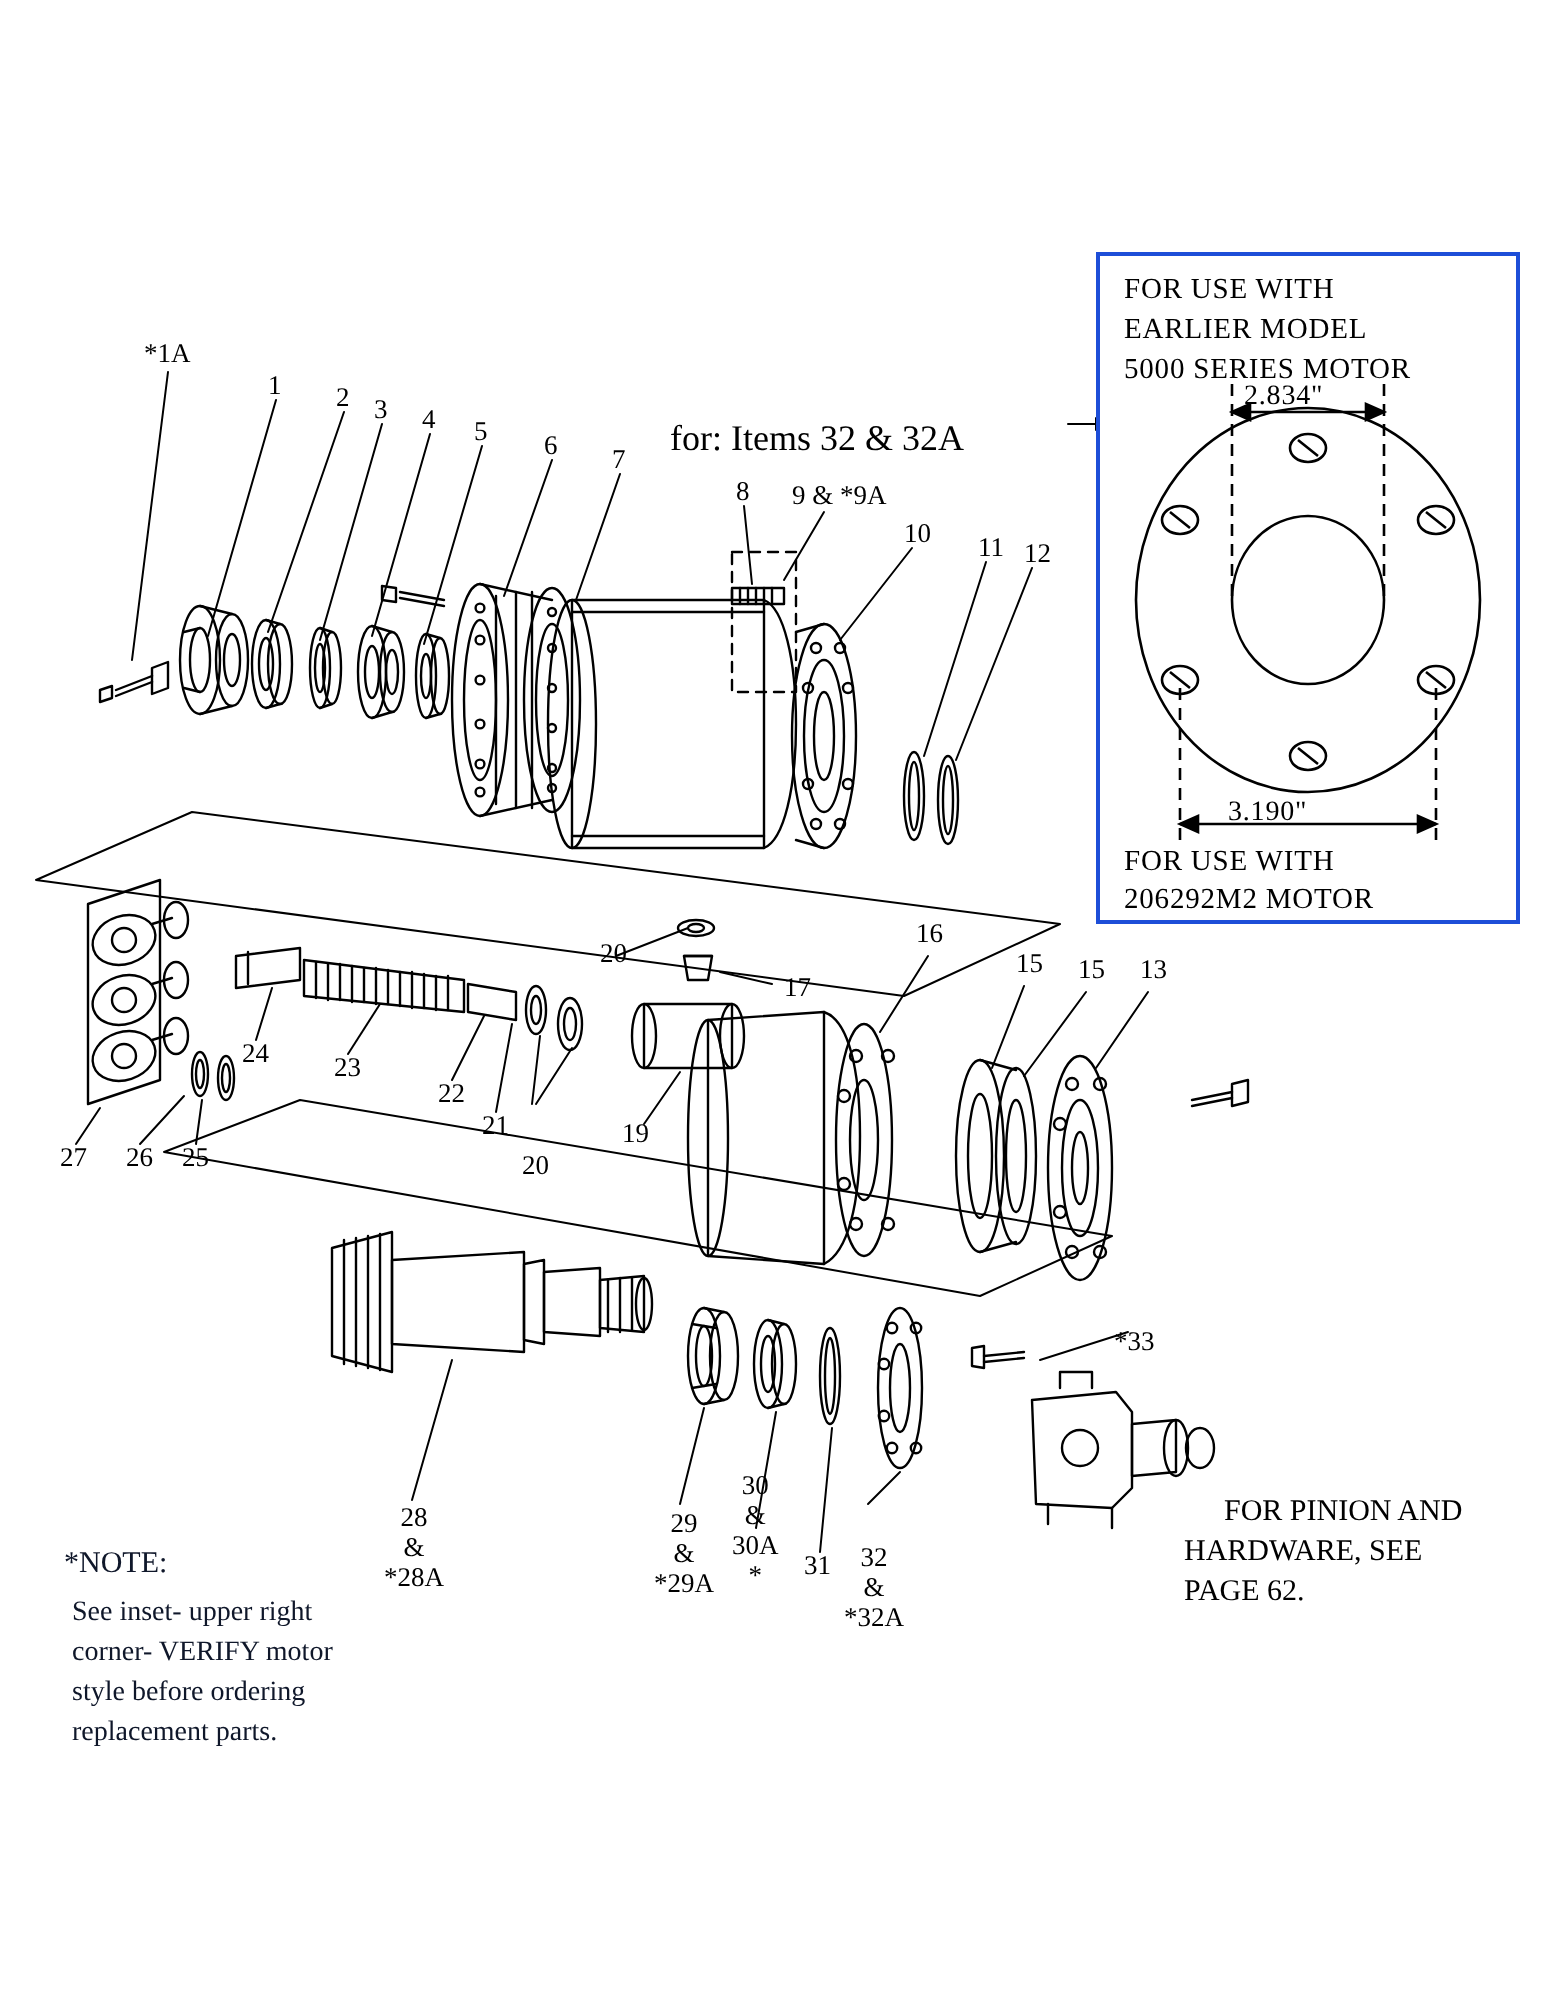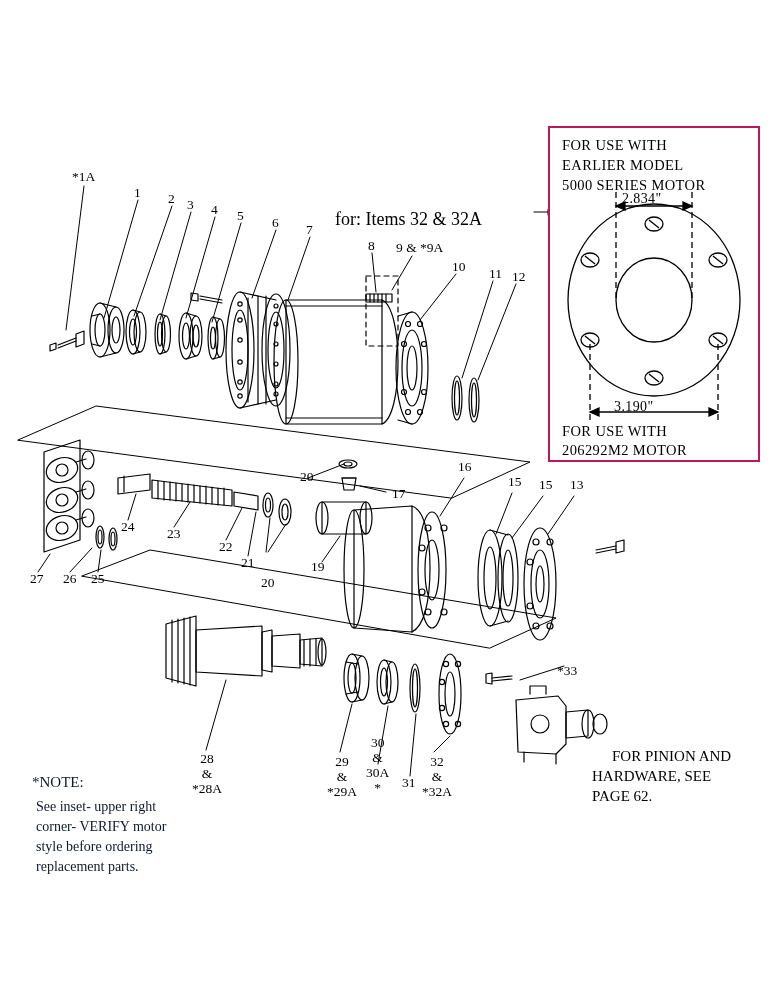--- a/index.html
+++ b/index.html
@@ -27,21 +27,21 @@
   .num {
     position: absolute;
     font-family: "Liberation Serif", serif;
     font-size: 13.5px;
     color: #000;
     white-space: pre;
     line-height: 1.1;
   }
   .inset {
     position: absolute;
-    border: 2px solid #be185d;
+    border: 2px solid #1d4ed8;
     background: #ffffff;
   }
   .inset-text {
     position: absolute;
     font-family: "Liberation Serif", serif;
     font-size: 14.5px;
     letter-spacing: 0.4px;
     color: #000;
     white-space: pre;
     line-height: 1.25;
@@ -475,21 +475,21 @@
 &amp;
 *28A</div>
   <div class="num" style="left:327px; top:755px; text-align:center;">29
 &amp;
 *29A</div>
   <div class="num" style="left:366px; top:736px; text-align:center;">30
 &amp;
 30A
 *</div>
   <div class="num" style="left:402px; top:776px;">31</div>
-  <div class="num" style="left:422px; top:755px; text-align:center;">32
+  <div class="num" style="left:422px; top:772px; text-align:center;">32
 &amp;
 *32A</div>
   <div class="num" style="left:557px; top:664px;">*33</div>
 
   <div class="lbl" style="left:612px; top:748px; font-size:15px;">FOR PINION AND</div>
   <div class="lbl" style="left:592px; top:768px; font-size:15px;">HARDWARE, SEE</div>
   <div class="lbl" style="left:592px; top:788px; font-size:15px;">PAGE 62.</div>
 
   <div class="note" style="left:32px; top:772px; font-size:15px;">*NOTE:</div>
   <div class="note" style="left:36px; top:797px;">See inset- upper right</div>

